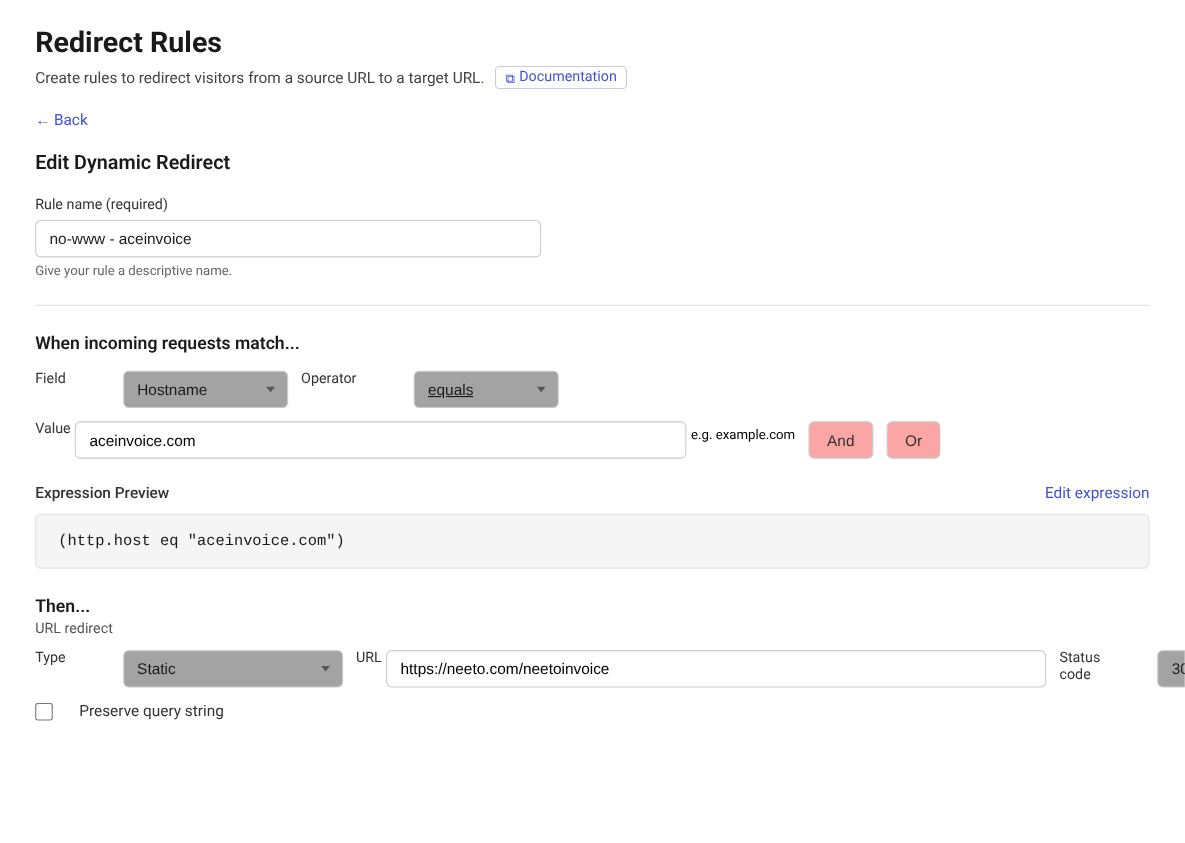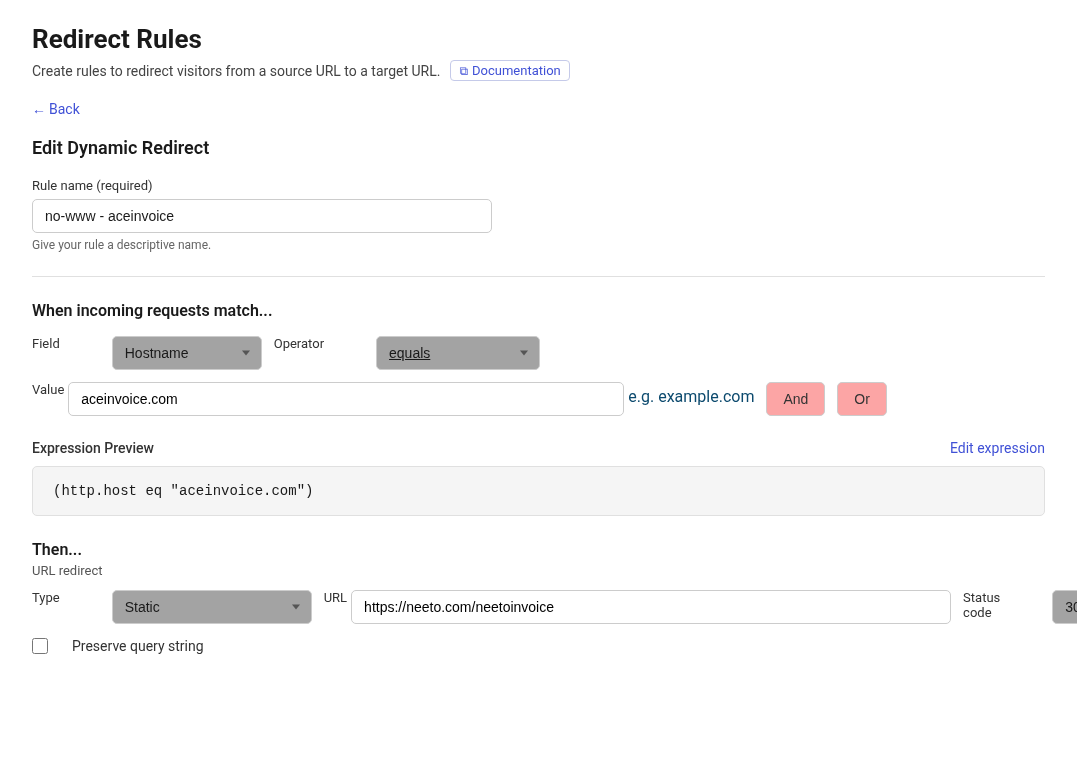--- a/index.html
+++ b/index.html
@@ -123,21 +123,21 @@
       transform: translateY(-50%);
       border-left: 4px solid transparent;
       border-right: 4px solid transparent;
       border-top: 5px solid #555;
       pointer-events: none;
     }
     .select-hostname {
       width: 150px;
     }
     .select-operator {
-      width: 164px;
+      width: 132px;
       text-decoration: underline;
     }
     .value-input {
       border: 1px solid #ccc;
       border-radius: 5px;
       padding: 8px 12px;
       font-size: 14px;
       width: 556px;
       outline: none;
     }
@@ -145,22 +145,22 @@
       padding: 8px 16px;
       border-radius: 5px;
       border: 1px solid #ccc;
       background: #fca5a5;
       font-size: 14px;
       cursor: pointer;
       font-weight: 500;
       color: #333;
     }
     .expr-hint {
-      font-size: 16px;
-      color: #0c4a6e;
+      font-size: 12px;
+      color: #000000;
       margin-top: 5px;
     }
     .expression-preview-section {
       margin-top: 24px;
     }
     .expr-header {
       display: flex;
       align-items: center;
       justify-content: space-between;
       margin-bottom: 10px;

